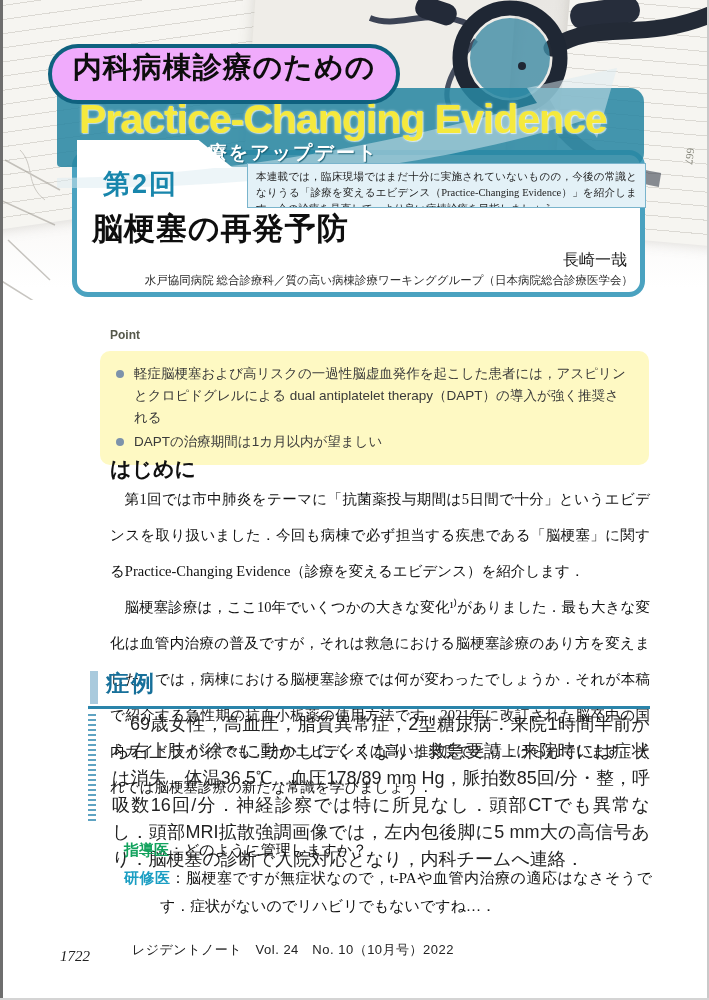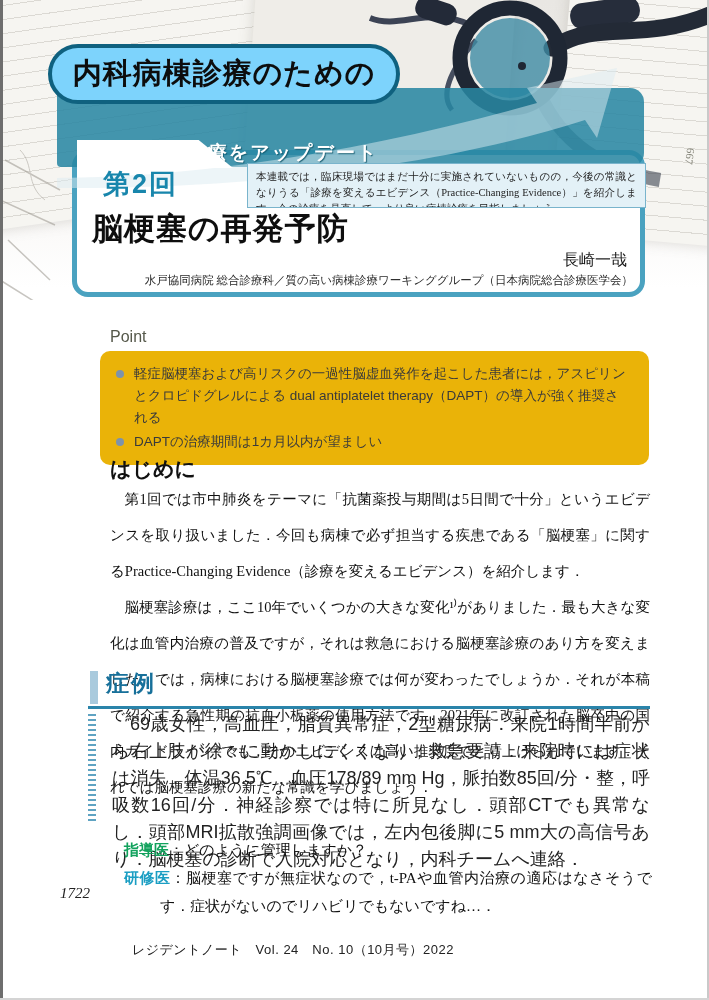--- a/index.html
+++ b/index.html
@@ -22,22 +22,22 @@
     repeating-linear-gradient(180deg,rgba(150,145,135,.28) 0 1px,transparent 1px 14px),#f6f5f1;}
   .p1{left:-30px;top:-40px;width:320px;height:250px;transform:rotate(-8deg);}
   .p2{left:250px;top:-20px;width:260px;height:200px;transform:rotate(4deg);background:#efedE8;}
   .p3{left:560px;top:-10px;width:170px;height:250px;transform:rotate(5deg);}
   .sketch{position:absolute;left:0;top:130px;width:90px;height:180px;opacity:.55;}
   .steth{position:absolute;left:0;top:0;width:709px;height:215px;}
 
   
   .series-pill{
     position:absolute;left:48px;top:44px;width:344px;height:52px;z-index:12;
-    background:#7dd3fc;border:4px solid #0f617f;border-radius:30px;
-    display:flex;align-items:center;justify-content:center;
+    background:#f0abfc;border:4px solid #0f617f;border-radius:30px;
+    display:flex;justify-content:center;
     font-weight:bold;font-size:29px;color:#0d0d0d;letter-spacing:1px;
   }
 
   
   .banner{
     position:absolute;left:57px;top:88px;width:587px;height:79px;z-index:10;
     background:rgba(40,134,162,.87);border-radius:4px 14px 14px 4px;
   }
   .banner-swoosh{position:absolute;left:0;top:-60px;width:587px;height:160px;pointer-events:none;}
   .banner-title{
@@ -80,24 +80,24 @@
   .affiliation{
     position:absolute;right:76px;top:273px;z-index:12;
     font-family:"Liberation Serif",serif;font-size:11.5px;color:#2a2a2a;
   }
   .margin-note{
     position:absolute;left:684px;top:148px;z-index:3;writing-mode:vertical-rl;
     font-family:"Liberation Serif",serif;font-size:11px;color:#85857а;color:#85857a;transform:rotate(8deg);
   }
 
   
-  .point-heading{position:absolute;left:110px;top:328px;font-weight:normal;font-size:16px;color:#55584a;}
+  .point-heading{position:absolute;left:110px;top:328px;font-weight:bold;font-size:12px;color:#55584a;}
   .point-box{
     position:absolute;left:100px;top:351px;width:549px;min-height:76px;box-sizing:border-box;
-    background:#eab308;border-radius:10px;padding:10px 18px 10px 16px;
+    background:#fef9c3;border-radius:10px;padding:10px 18px 10px 16px;
   }
   .point-item{position:relative;padding-left:18px;font-size:13.5px;line-height:22px;color:#3a3a3a;margin:2px 0;}
   .bullet-dot{position:absolute;left:0;top:7px;width:8px;height:8px;border-radius:50%;background:#7d93ab;}
 
   
   .intro-heading{position:absolute;left:110px;top:455px;font-weight:bold;font-size:21px;color:#111;}
   .intro-body{
     position:absolute;left:110px;top:481px;width:540px;
     font-family:"Liberation Serif",serif;font-size:14.5px;line-height:36px;color:#111;text-align:justify;
   }
@@ -121,21 +121,21 @@
   .dialog{position:absolute;left:124px;top:836px;width:528px;}
   .dialog-row{
     font-family:"Liberation Serif",serif;font-size:15px;line-height:28px;color:#111;
     padding-left:36px;text-indent:-36px;text-align:justify;
   }
   .speaker{font-family:"Liberation Sans",sans-serif;font-weight:bold;}
   .speaker.mentor{color:#12a25d;}
   .speaker.resident{color:#1b9ec3;}
 
   
-  .footer-page{position:absolute;left:60px;top:885px;font-family:"Liberation Serif",serif;font-style:italic;font-size:15px;color:#222;}
+  .footer-page{position:absolute;left:60px;top:948px;font-family:"Liberation Serif",serif;font-style:italic;font-size:15px;color:#222;}
   .footer-journal{position:absolute;left:0;top:941px;width:586px;text-align:center;font-size:13px;color:#222;letter-spacing:.5px;}
 </style>
 </head>
 <body>
 
 <div class="header-photo">
   <div class="paper lines p1"></div>
   <div class="paper p2"></div>
   <div class="paper lines p3"></div>
   <svg class="sketch" viewBox="0 0 90 180">
@@ -156,20 +156,21 @@
 </div>
 
 <div class="series-pill">
   <span>内科病棟診療のための</span>
 </div>
 
 <div class="banner">
   <svg class="banner-swoosh" viewBox="0 0 587 160">
     <path d="M-10 150 C150 150 320 120 480 75 L470 60 L560 40 L540 110 L528 92 C380 140 180 162 -10 160 Z" fill="#dcecf2" opacity=".5"></path>
   </svg>
+  <div class="banner-title">Practice-Changing Evidence</div>
   <div class="banner-subtitle">いつもの診療をアップデート</div>
 </div>
 
 <div class="title-card"></div>
 <div class="episode-tab"></div>
 <div class="episode-badge">第2回</div>
 <div class="series-desc">本連載では，臨床現場ではまだ十分に実施されていないものの，今後の常識となりうる「診療を変えるエビデンス（Practice-Changing Evidence）」を紹介します．今の診療を見直して，より良い病棟診療を目指しましょう．</div>
 <div class="article-title">脳梗塞の再発予防</div>
 <div class="author">長崎一哉</div>
 <div class="affiliation">水戸協同病院 総合診療科／質の高い病棟診療ワーキンググループ（日本病院総合診療医学会）</div>

